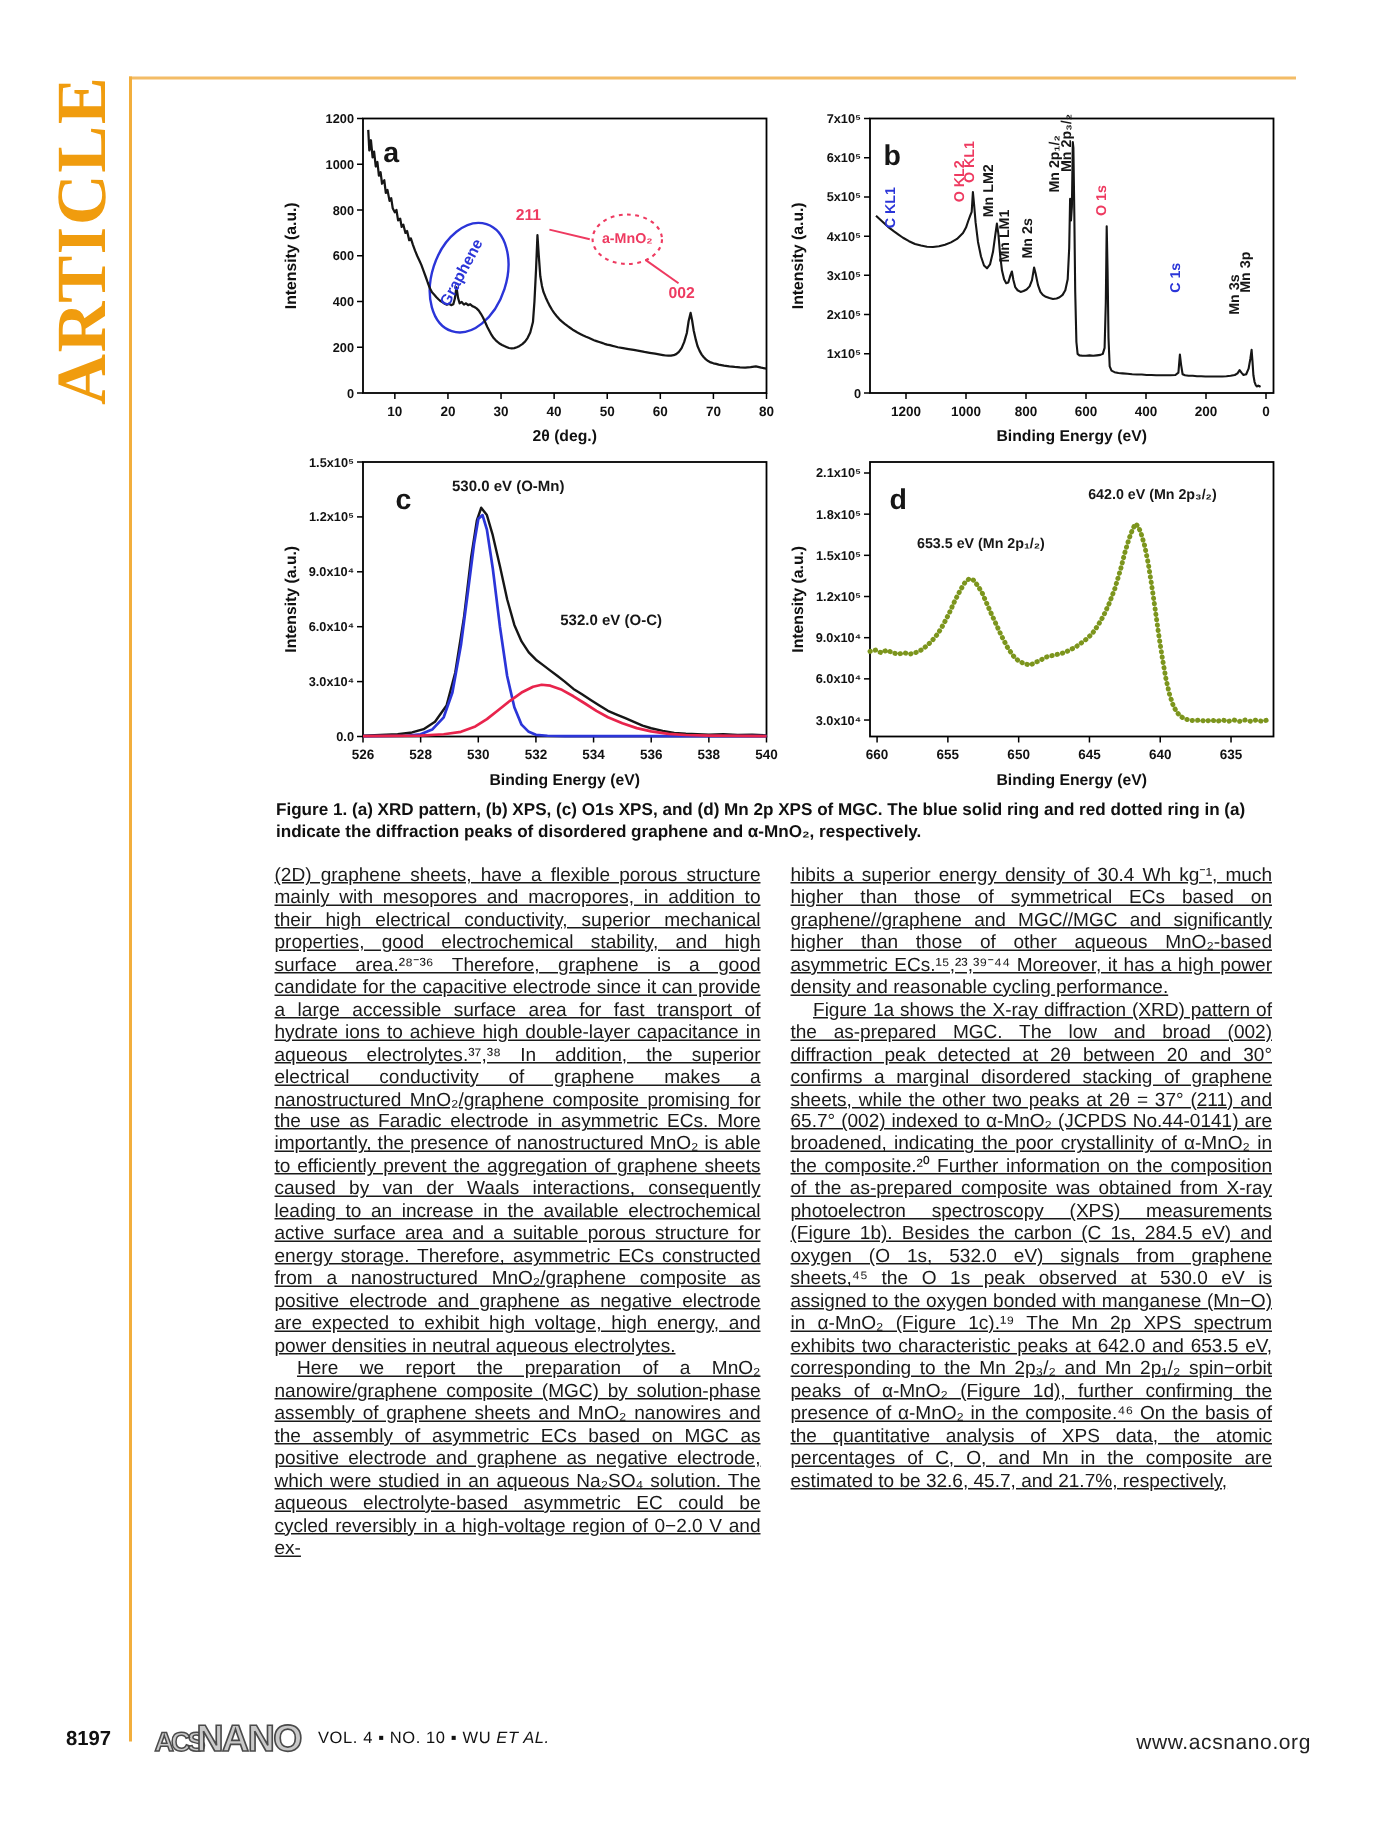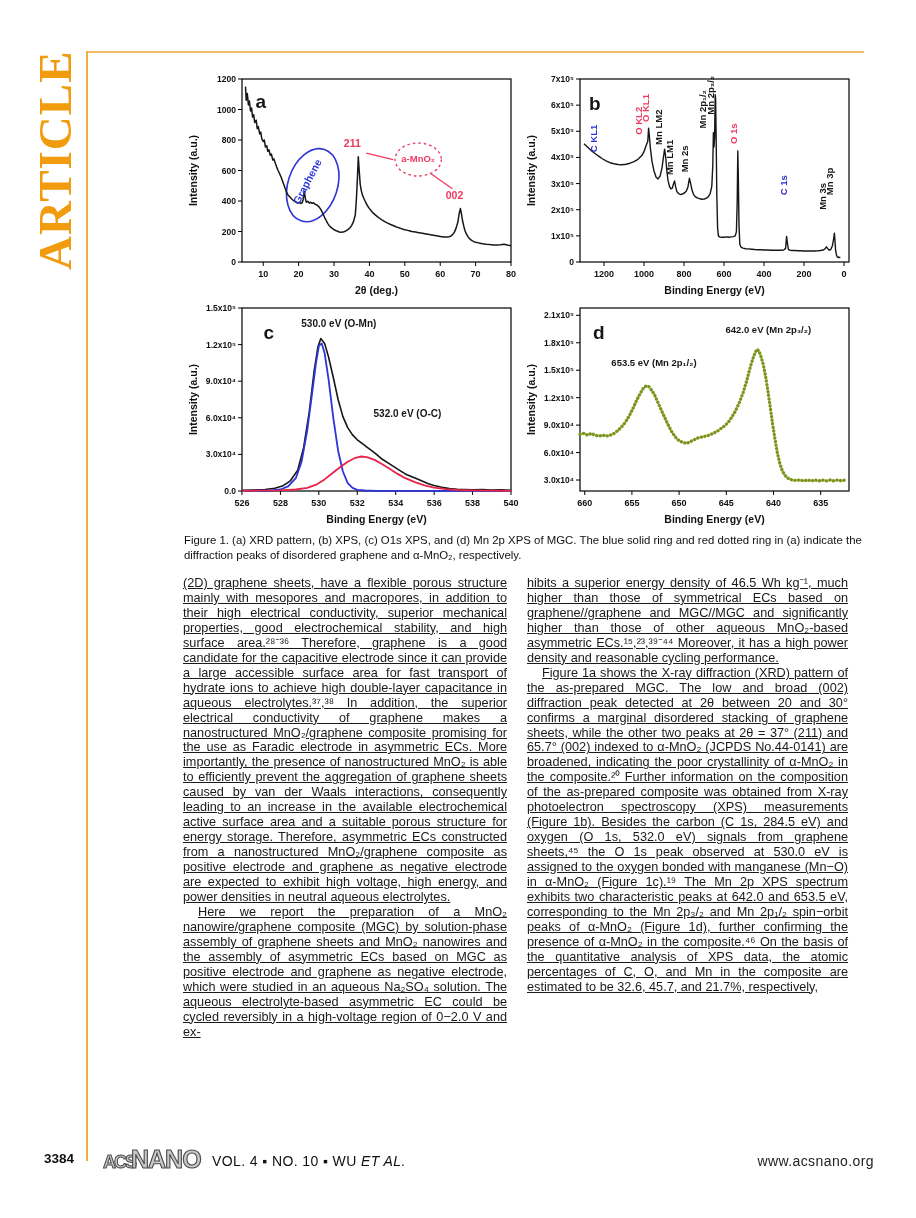--- a/index.html
+++ b/index.html
@@ -10,36 +10,36 @@
   .article-rail{position:absolute;left:26px;top:52px;height:218px;width:60px;
         writing-mode:vertical-rl;transform:rotate(180deg);
         font-family:"Liberation Serif",serif;font-weight:bold;font-size:47px;
         color:#F09C0E;letter-spacing:1px;line-height:58px;}
   .figure{position:absolute;left:186px;top:70px;display:grid;
         grid-template-columns:338px 338px;grid-template-rows:229px 229px;}
   .panel{width:338px;height:229px;position:relative;}
   .panel svg{display:block;}
   svg text{font-family:"Liberation Sans",sans-serif;}
   .caption{position:absolute;left:184px;top:533px;width:692px;font-size:11.4px;
-        font-weight:normal;line-height:1.34;color:#111;}
+        font-weight:bold;line-height:1.34;color:#111;}
   .col{position:absolute;top:576px;font-size:12.7px;line-height:14.95px;text-align:justify;}
   .col-left{left:183px;width:324px;}
   .col-right{left:527px;width:321px;}
   .col p{margin:0;text-decoration:underline;}
   .col p.indent{text-indent:15px;}
   .heading{margin:15px 0 7px 0;font-size:13.6px;font-weight:bold;color:#E8191B;
         letter-spacing:0.2px;}
   .footer{position:absolute;left:0;top:1143px;width:916px;height:40px;}
   .pagenum{position:absolute;left:44px;top:8px;font-size:13.5px;font-weight:bold;color:#111;}
   .logo{position:absolute;left:103px;top:2px;white-space:nowrap;}
   .logo-acs{font-weight:bold;font-size:18px;letter-spacing:-2px;color:#c9c9c9;
         -webkit-text-stroke:1px #4a4a4a;}
   .logo-nano{font-weight:bold;font-size:25px;letter-spacing:-1px;color:#c9c9c9;
         -webkit-text-stroke:1.1px #4a4a4a;margin-left:-4px;}
-  .vol{position:absolute;left:212px;top:10px;font-size:14px;color:#111;letter-spacing:0.4px;}
+  .vol{position:absolute;left:212px;top:10px;font-size:11px;color:#111;letter-spacing:0.4px;}
   .site{position:absolute;right:42px;top:10px;font-size:14px;color:#222;letter-spacing:0.4px;}
 </style>
 </head>
 <body>
 
 <div class="page">
   <div class="top-rule"></div>
   <div class="side-rule"></div>
   <div class="article-rail">ARTICLE</div>
 
@@ -223,23 +223,23 @@
   </div>
 
   <div class="caption">Figure 1. (a) XRD pattern, (b) XPS, (c) O1s XPS, and (d) Mn 2p XPS of MGC. The blue solid ring and red dotted ring in (a) indicate the diffraction peaks of disordered graphene and α-MnO₂, respectively.</div>
 
   <div class="col col-left">
     <p>(2D) graphene sheets, have a flexible porous structure mainly with mesopores and macropores, in addition to their high electrical conductivity, superior mechanical properties, good electrochemical stability, and high surface area.²⁸⁻³⁶ Therefore, graphene is a good candidate for the capacitive electrode since it can provide a large accessible surface area for fast transport of hydrate ions to achieve high double-layer capacitance in aqueous electrolytes.³⁷,³⁸ In addition, the superior electrical conductivity of graphene makes a nanostructured MnO₂/graphene composite promising for the use as Faradic electrode in asymmetric ECs. More importantly, the presence of nanostructured MnO₂ is able to efficiently prevent the aggregation of graphene sheets caused by van der Waals interactions, consequently leading to an increase in the available electrochemical active surface area and a suitable porous structure for energy storage. Therefore, asymmetric ECs constructed from a nanostructured MnO₂/graphene composite as positive electrode and graphene as negative electrode are expected to exhibit high voltage, high energy, and power densities in neutral aqueous electrolytes.</p>
     <p class="indent">Here we report the preparation of a MnO₂ nanowire/graphene composite (MGC) by solution-phase assembly of graphene sheets and MnO₂ nanowires and the assembly of asymmetric ECs based on MGC as positive electrode and graphene as negative electrode, which were studied in an aqueous Na₂SO₄ solution. The aqueous electrolyte-based asymmetric EC could be cycled reversibly in a high-voltage region of 0−2.0 V and ex-</p>
   </div>
 
   <div class="col col-right">
-    <p>hibits a superior energy density of 46.5 Wh kg⁻¹, much higher than those of symmetrical ECs based on graphene//graphene and MGC//MGC and significantly higher than those of other aqueous MnO₂-based asymmetric ECs.¹⁵,²³,³⁹⁻⁴⁴ Moreover, it has a high power density and reasonable cycling performance.</p>
+    <p>hibits a superior energy density of 30.4 Wh kg⁻¹, much higher than those of symmetrical ECs based on graphene//graphene and MGC//MGC and significantly higher than those of other aqueous MnO₂-based asymmetric ECs.¹⁵,²³,³⁹⁻⁴⁴ Moreover, it has a high power density and reasonable cycling performance.</p>
     <p class="indent">Figure 1a shows the X-ray diffraction (XRD) pattern of the as-prepared MGC. The low and broad (002) diffraction peak detected at 2θ between 20 and 30° confirms a marginal disordered stacking of graphene sheets, while the other two peaks at 2θ = 37° (211) and 65.7° (002) indexed to α-MnO₂ (JCPDS No.44-0141) are broadened, indicating the poor crystallinity of α-MnO₂ in the composite.²⁰ Further information on the composition of the as-prepared composite was obtained from X-ray photoelectron spectroscopy (XPS) measurements (Figure 1b). Besides the carbon (C 1s, 284.5 eV) and oxygen (O 1s, 532.0 eV) signals from graphene sheets,⁴⁵ the O 1s peak observed at 530.0 eV is assigned to the oxygen bonded with manganese (Mn−O) in α-MnO₂ (Figure 1c).¹⁹ The Mn 2p XPS spectrum exhibits two characteristic peaks at 642.0 and 653.5 eV, corresponding to the Mn 2p₃/₂ and Mn 2p₁/₂ spin−orbit peaks of α-MnO₂ (Figure 1d), further confirming the presence of α-MnO₂ in the composite.⁴⁶ On the basis of the quantitative analysis of XPS data, the atomic percentages of C, O, and Mn in the composite are estimated to be 32.6, 45.7, and 21.7%, respectively,</p>
   </div>
 
   <div class="footer">
-    <span class="pagenum">3384</span>
+    <span class="pagenum">8197</span>
     <span class="logo"><span class="logo-acs">ACS</span><span class="logo-nano">NANO</span></span>
     <span class="vol"><span>VOL. 4 ▪ NO. 10 ▪ WU </span><i>ET AL.</i></span>
     <span class="site">www.acsnano.org</span>
   </div>
 </div>
 
 </body></html>

